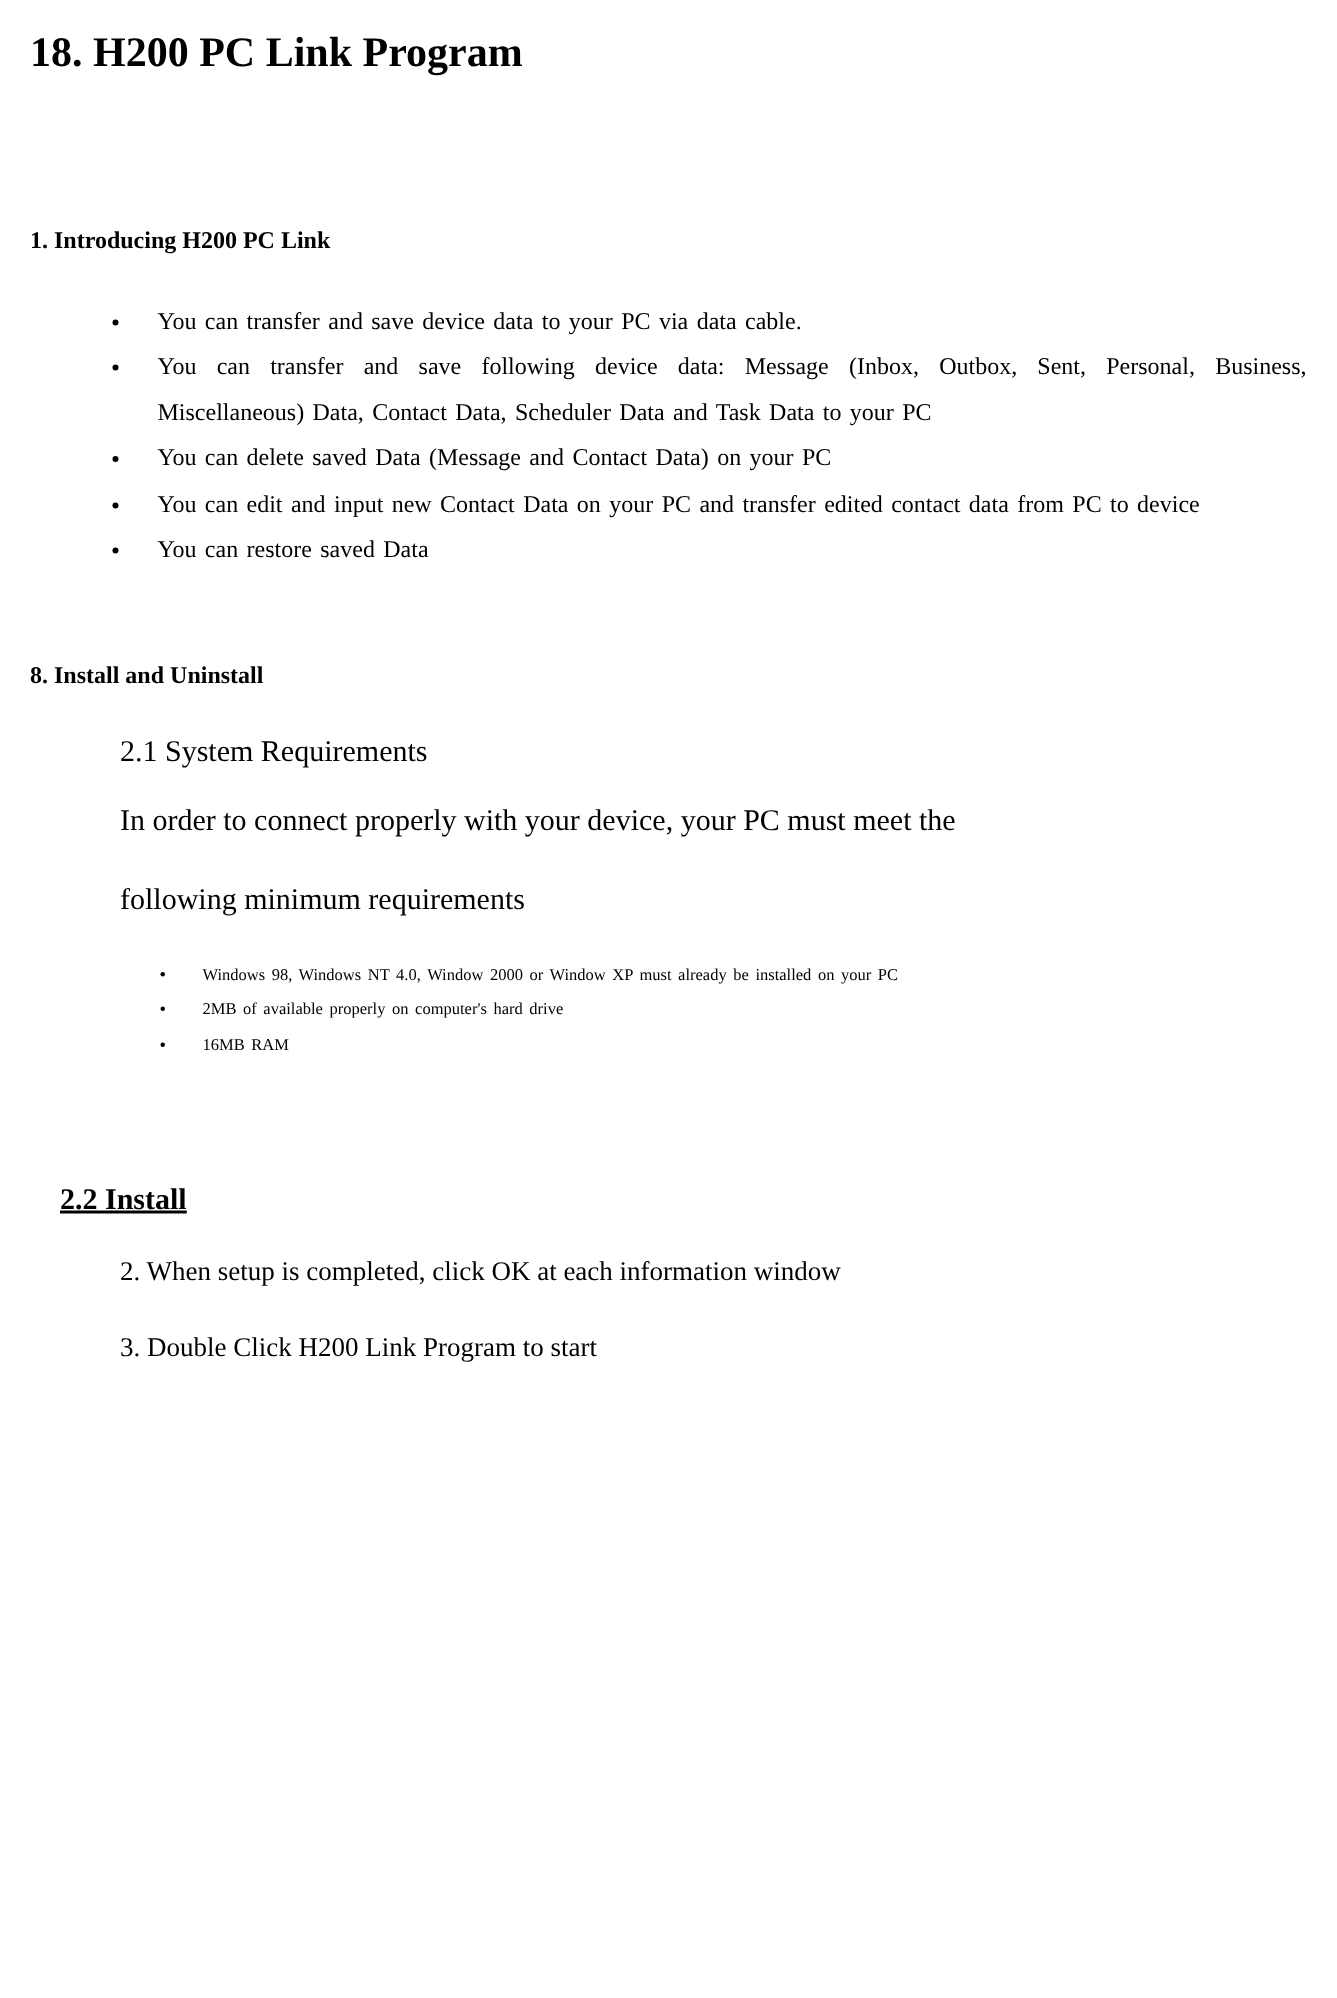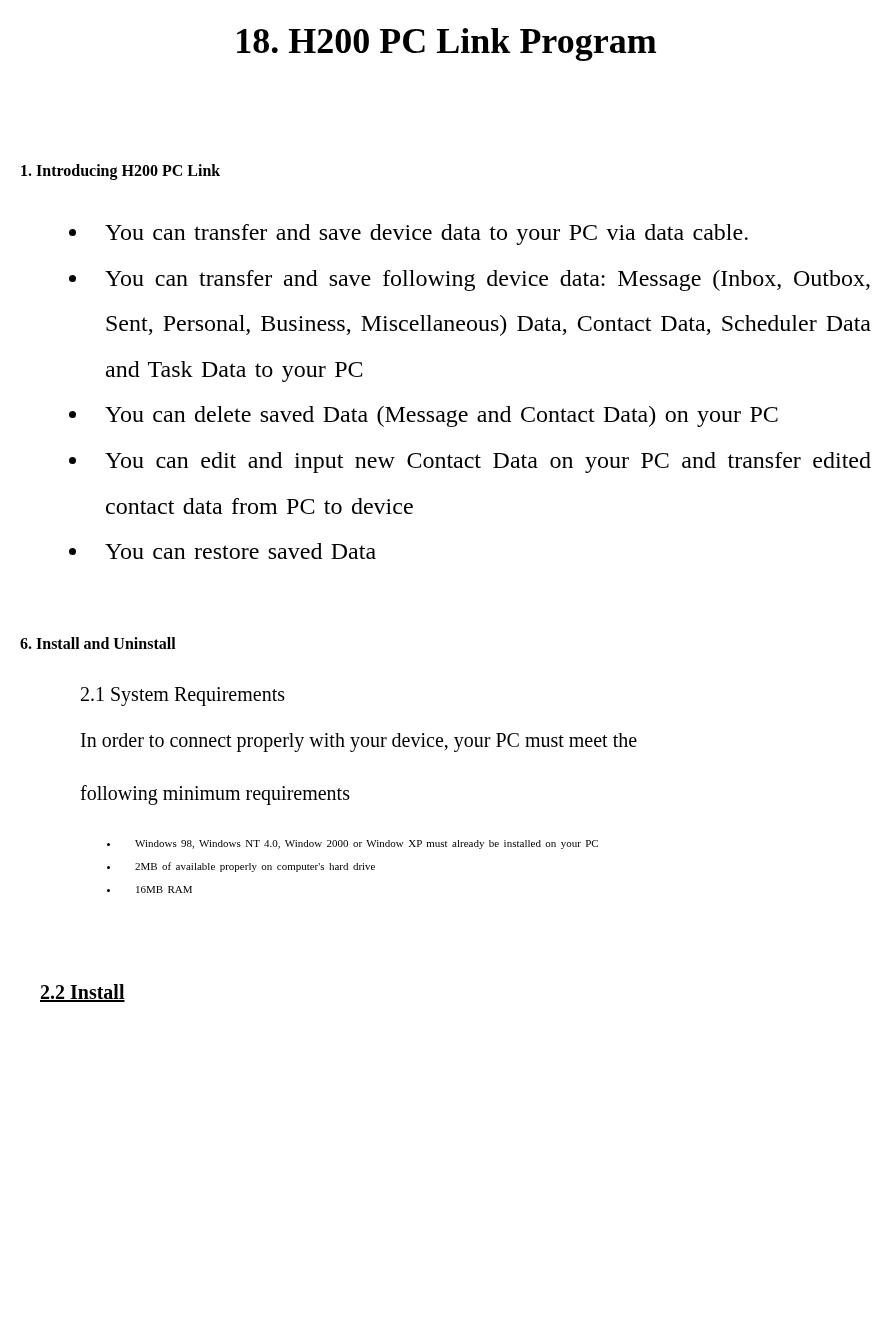--- a/index.html
+++ b/index.html
@@ -4,22 +4,22 @@
   <style>
     body {
       font-family: "Times New Roman", Times, serif;
       margin: 0;
       padding: 20px 20px 40px 20px;
       width: 851px;
       color: #000;
       background: #fff;
     }
     .page-title {
-      text-align: center;
-      font-size: 36px;
+      text-align: left;
+      font-size: 28px;
       font-weight: bold;
       margin-top: 0;
       margin-bottom: 100px;
     }
     .section-heading {
       font-size: 16px;
       font-weight: bold;
       margin-bottom: 30px;
     }
     .subsection-heading {
@@ -41,21 +41,21 @@
       margin-left: 60px;
       margin-bottom: 25px;
       line-height: 1.4;
     }
     ul.main-list {
       list-style-type: disc;
       padding-left: 70px;
       margin-bottom: 60px;
     }
     ul.main-list li {
-      font-size: 24px;
+      font-size: 16px;
       line-height: 1.9;
       padding-left: 15px;
       text-align: justify;
       word-spacing: 0.1em;
     }
     ul.sub-list {
       list-style-type: disc;
       padding-left: 100px;
       margin-bottom: 80px;
     }
@@ -82,29 +82,31 @@
 <h2 class="section-heading">1. Introducing H200 PC Link</h2>
 
 <ul class="main-list">
   <li>You can transfer and save device data to your PC via data cable.</li>
   <li>You can transfer and save following device data: Message (Inbox, Outbox, Sent, Personal, Business, Miscellaneous) Data, Contact Data, Scheduler Data and Task Data to your PC</li>
   <li>You can delete saved Data (Message and Contact Data) on your PC</li>
   <li>You can edit and input new Contact Data on your PC and transfer edited contact data from PC to device</li>
   <li>You can restore saved Data</li>
 </ul>
 
-<h2 class="section-heading">6. Install and Uninstall</h2>
+<h2 class="section-heading">8. Install and Uninstall</h2>
 
 <h3 class="subsection-heading">2.1 System Requirements</h3>
 
 <p class="requirements-text">In order to connect properly with your device, your PC must meet the</p>
 <p class="requirements-text">following minimum requirements</p>
 
 <ul class="sub-list">
   <li>Windows 98, Windows NT 4.0, Window 2000 or Window XP must already be installed on your PC</li>
   <li>2MB of available properly on computer's hard drive</li>
   <li>16MB RAM</li>
 </ul>
 
 <h3 class="subsection-heading-2">2.2 Install</h3>
 
 <div class="install-steps">
+  <p class="install-step">2. When setup is completed, click OK at each information window</p>
+  <p class="install-step">3. Double Click H200 Link Program to start</p>
 </div>
 
 </body></html>

